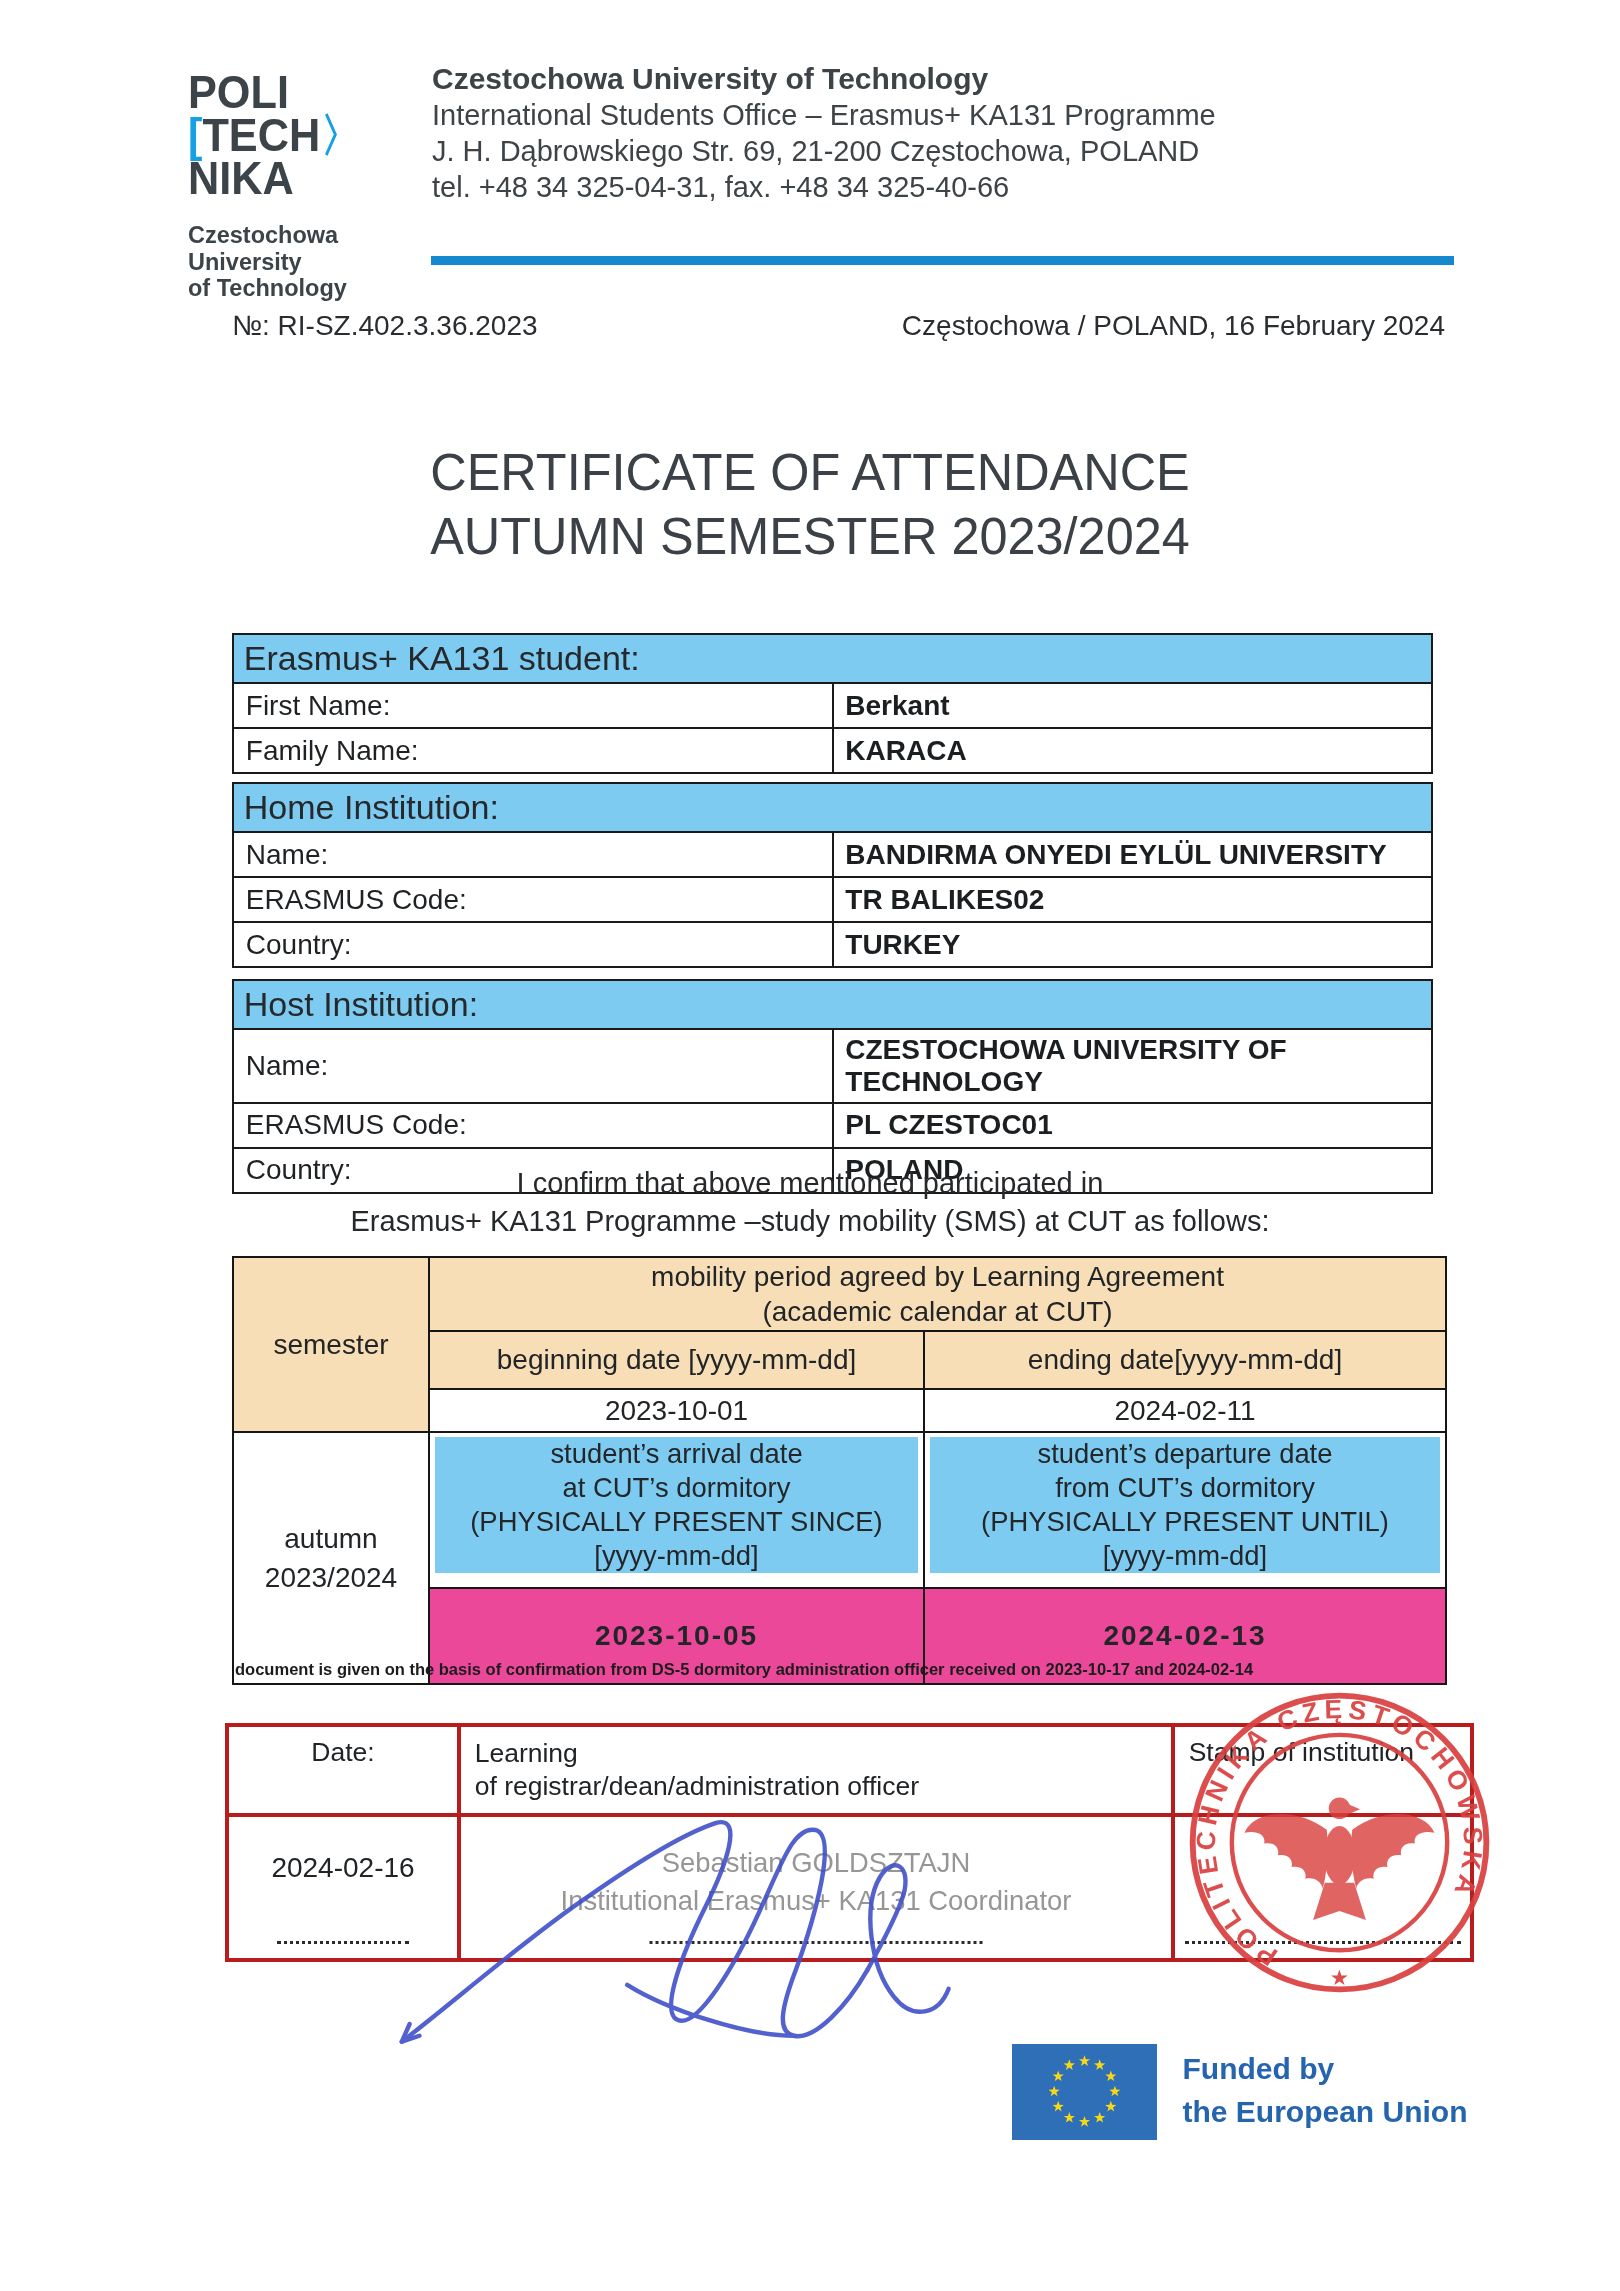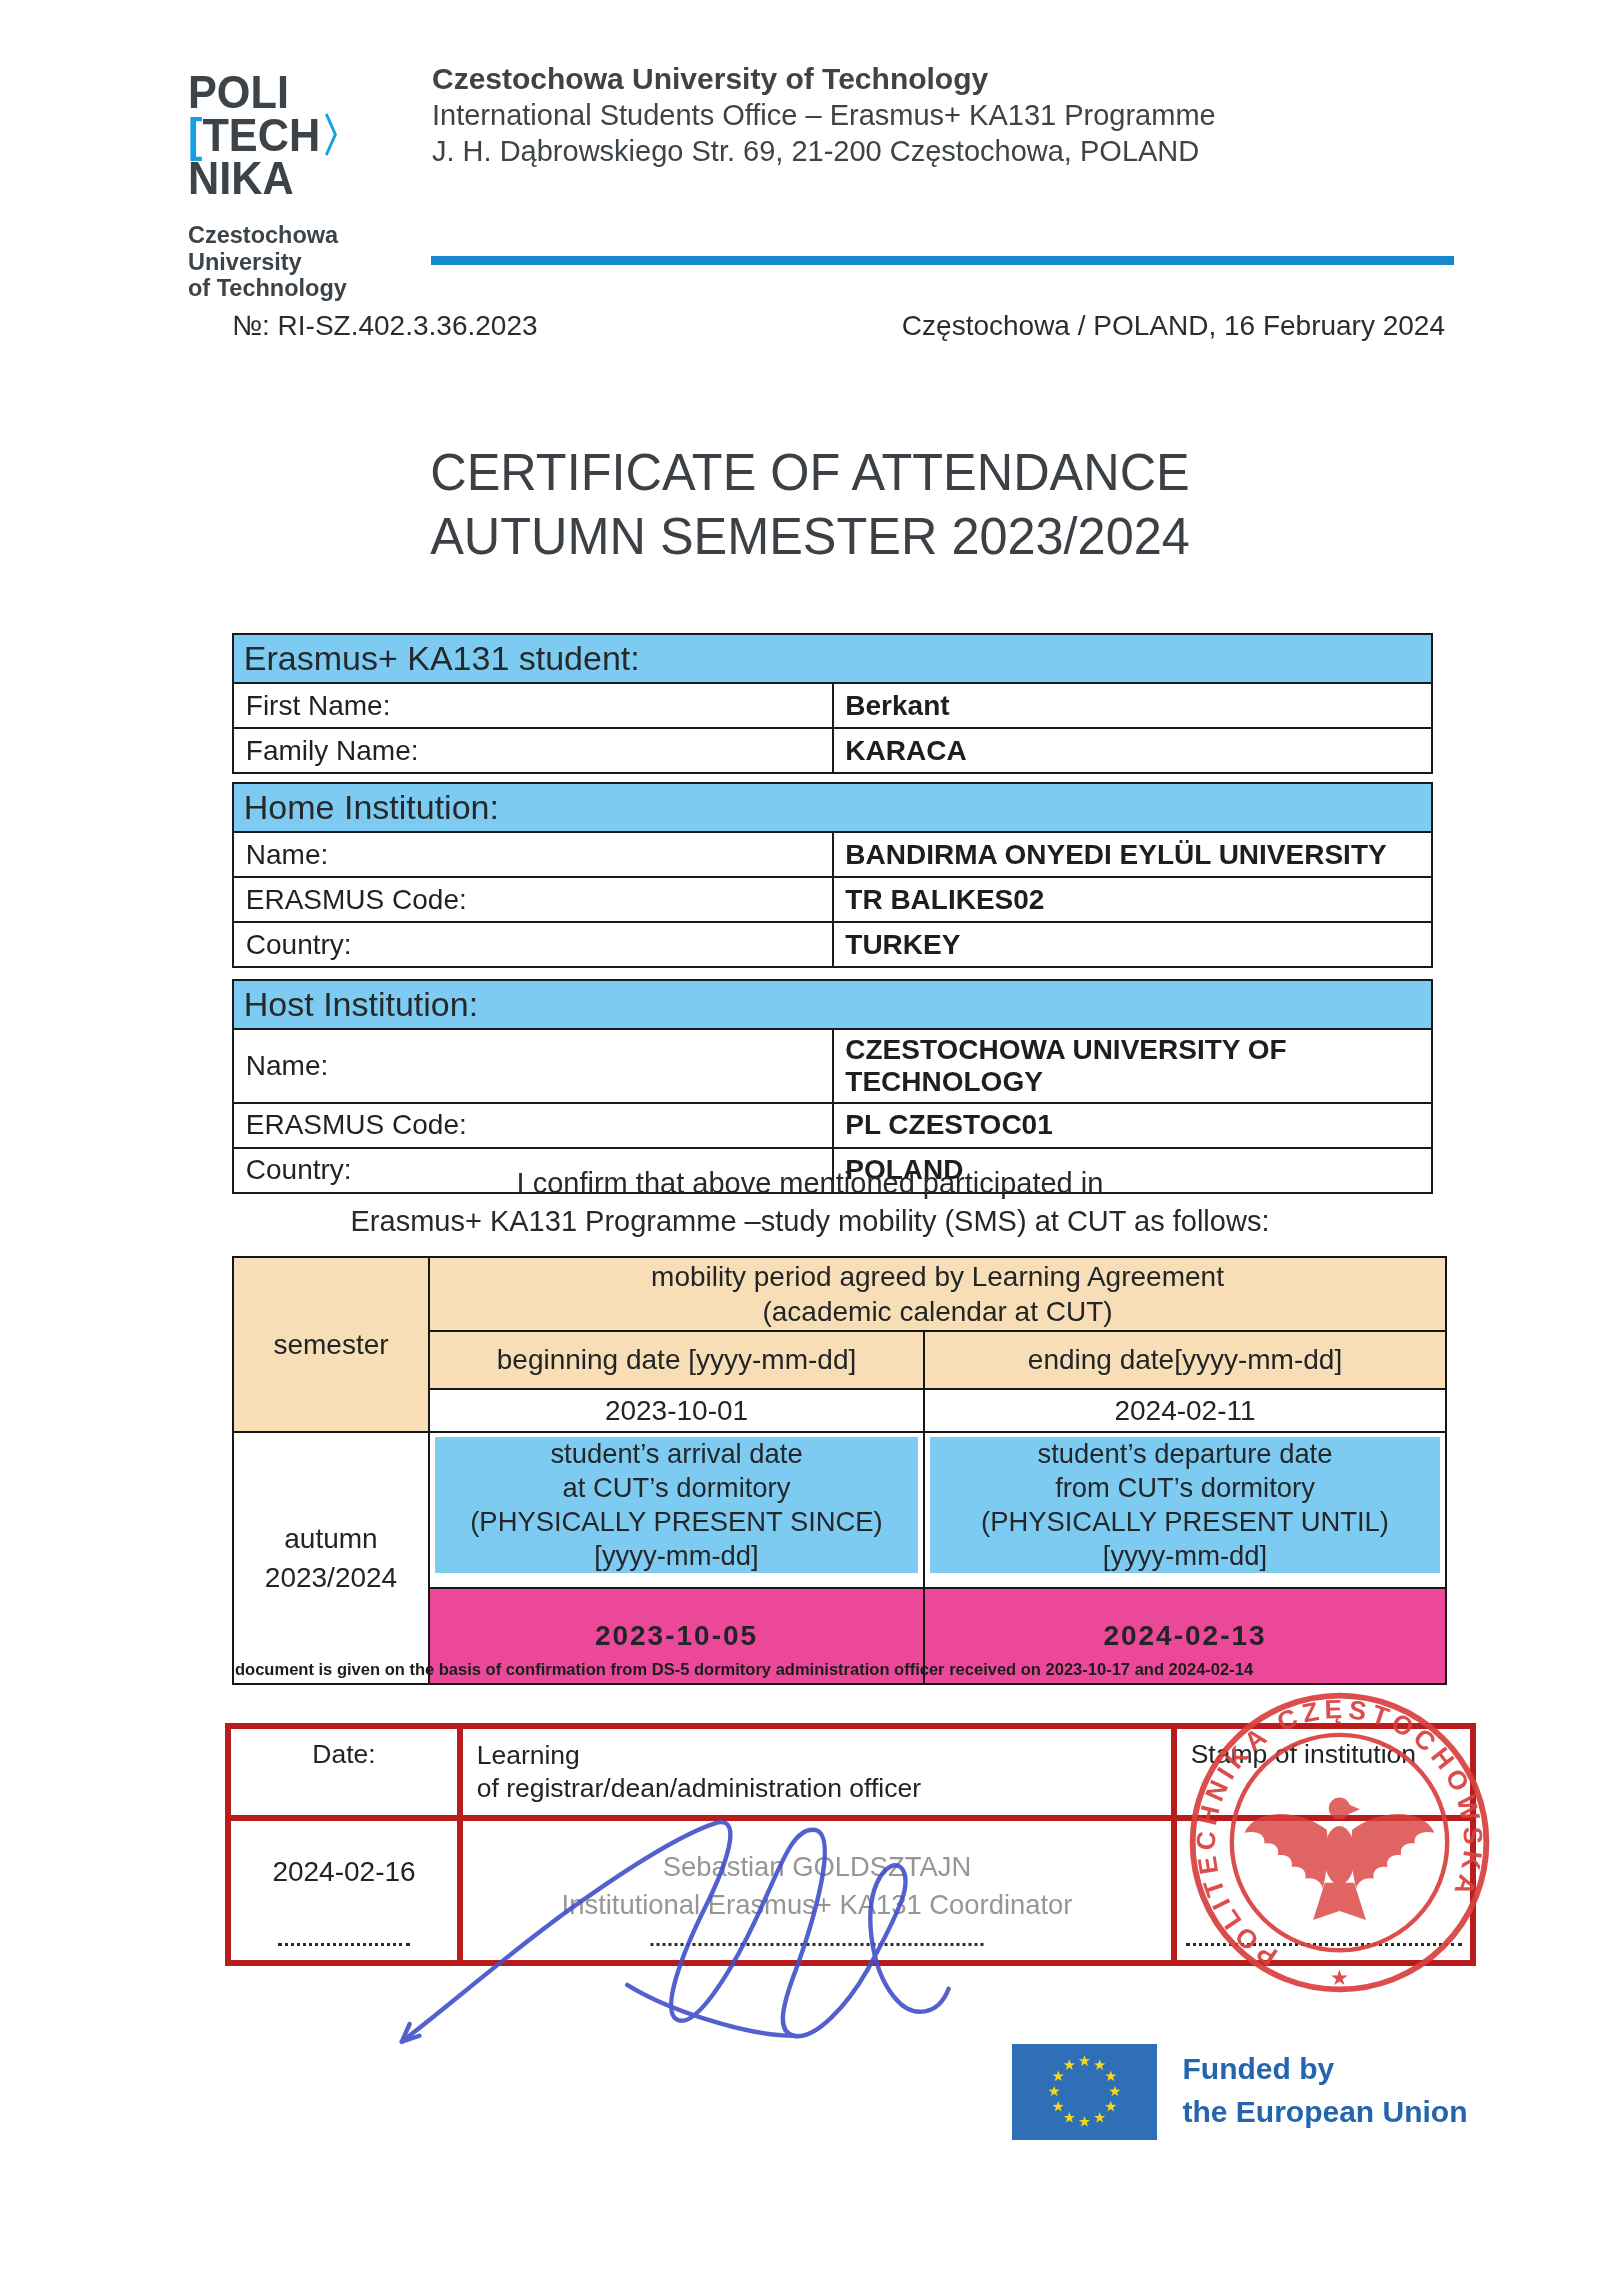--- a/index.html
+++ b/index.html
@@ -52,21 +52,21 @@
              justify-content:center; font-size:27.4px; line-height:34px; color:#24272a; }
   td.bigdate { height:96px; background:#ec4899; font-size:46px; font-weight:700;
                letter-spacing:2px; color:#3a4045; }
 
   .footnote { position:absolute; left:235px; top:1660px; font-size:16.7px; font-weight:700;
               color:#1c1c1c; transform:scaleX(0.99); transform-origin:left top; }
 
   
   table.sig { position:absolute; left:225px; top:1723px; width:1245px; border-collapse:collapse;
               border:2.9px solid #161616; table-layout:fixed; z-index:2; }
-  table.sig td { border:6px solid #b91c1c; font-size:26.5px; color:#212427; vertical-align:top; padding:9.8px 13.7px;margin-top:28px; }
+  table.sig td { border:4px solid #b91c1c; font-size:26.5px; color:#212427; vertical-align:top; padding:9.8px 13.7px;margin-top:28px; }
   td.sig-date-h { width:232px; text-align:center; padding-top:23.5px; height:82px; }
   td.sig-sign-h { width:714px; line-height:33px; }
   td.sig-stamp-h { width:299px; }
   td.sig-cell { height:145px; position:relative; }
   .date-val2 { text-align:center; margin-top:25.5px; font-size:28px; }
   .signer { text-align:center; margin-top:17.6px; font-size:27.4px; line-height:38px; color:#969696; }
   .dotline { position:absolute; bottom:13.7px; border-bottom:3.9px dotted #2b2b2b; }
   .dl-date { left:50%; transform:translateX(-50%); width:132px; }
   .dl-sign { left:50%; transform:translateX(-50%); width:333px; }
   .dl-stamp { left:50%; transform:translateX(-50%); width:276px; }
@@ -95,20 +95,21 @@
       <div>Czestochowa</div>
       <div>University</div>
       <div>of Technology</div>
     </div>
   </div>
 
   <div class="org">
     <div class="org-name">Czestochowa University of Technology</div>
     <div>International Students Office – Erasmus+ KA131 Programme</div>
     <div>J. H. Dąbrowskiego Str. 69, 21-200 Częstochowa, POLAND</div>
+    <div>tel. +48 34 325-04-31, fax. +48 34 325-40-66</div>
   </div>
 
   <div class="rule"></div>
 
   <div class="docline">
     <span>№: RI-SZ.402.3.36.2023</span>
     <span>Częstochowa / POLAND, 16 February 2024</span>
   </div>
 
   <div class="title">

